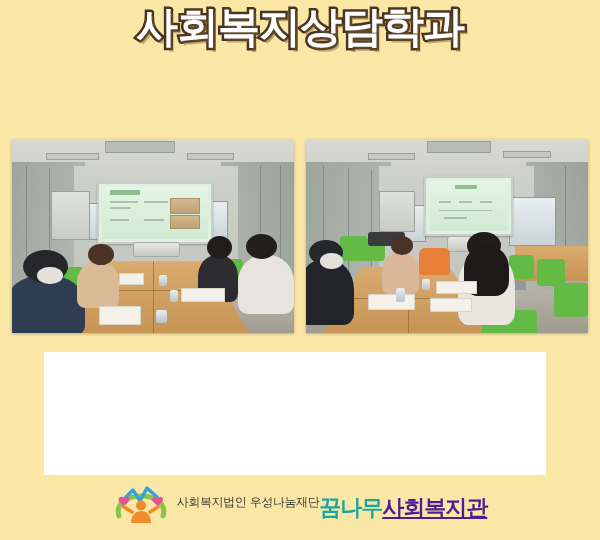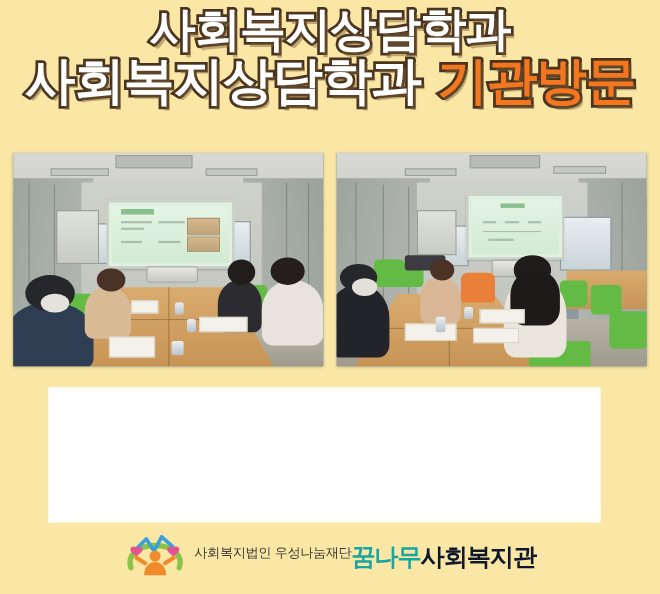--- a/index.html
+++ b/index.html
@@ -259,34 +259,31 @@
   .logo-main {
     font-size: 22px;
     font-weight: 900;
     letter-spacing: -1px;
     white-space: nowrap;
   }
   .logo-main .g {
     color: #1ba5a0;
   }
   .logo-main .n {
-    color: #0f172a;
+    color: #4c1d95;
+    text-decoration: underline;
   }
 </style>
 </head>
 <body>
 
 <div id="poster">
 
   <div class="title-block">
     <span class="title-line title-line-1 t-white">사회복지상담학과</span>
-    <span class="title-line title-line-2">
-      <span class="t-white">사회복지상담학과</span>
-      <span class="t-orange">기관방문</span>
-    </span>
   </div>
 
   <div class="photo-row">
 
     <div class="photo">
       <div class="room">
         <div class="ceiling"></div>
         <div class="ceil-vent" style="left:33%;top:1%;width:24%;height:5%;"></div>
         <div class="ceil-vent" style="left:12%;top:7%;width:18%;height:3%;background:#c6c9c3;"></div>
         <div class="ceil-vent" style="left:62%;top:7%;width:16%;height:3%;background:#c6c9c3;"></div>

